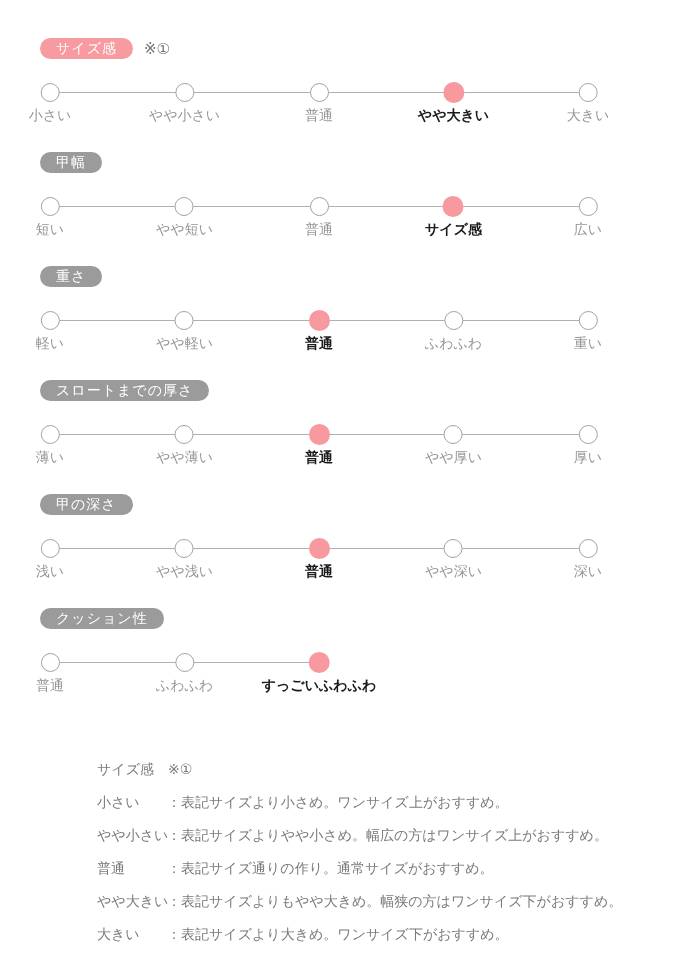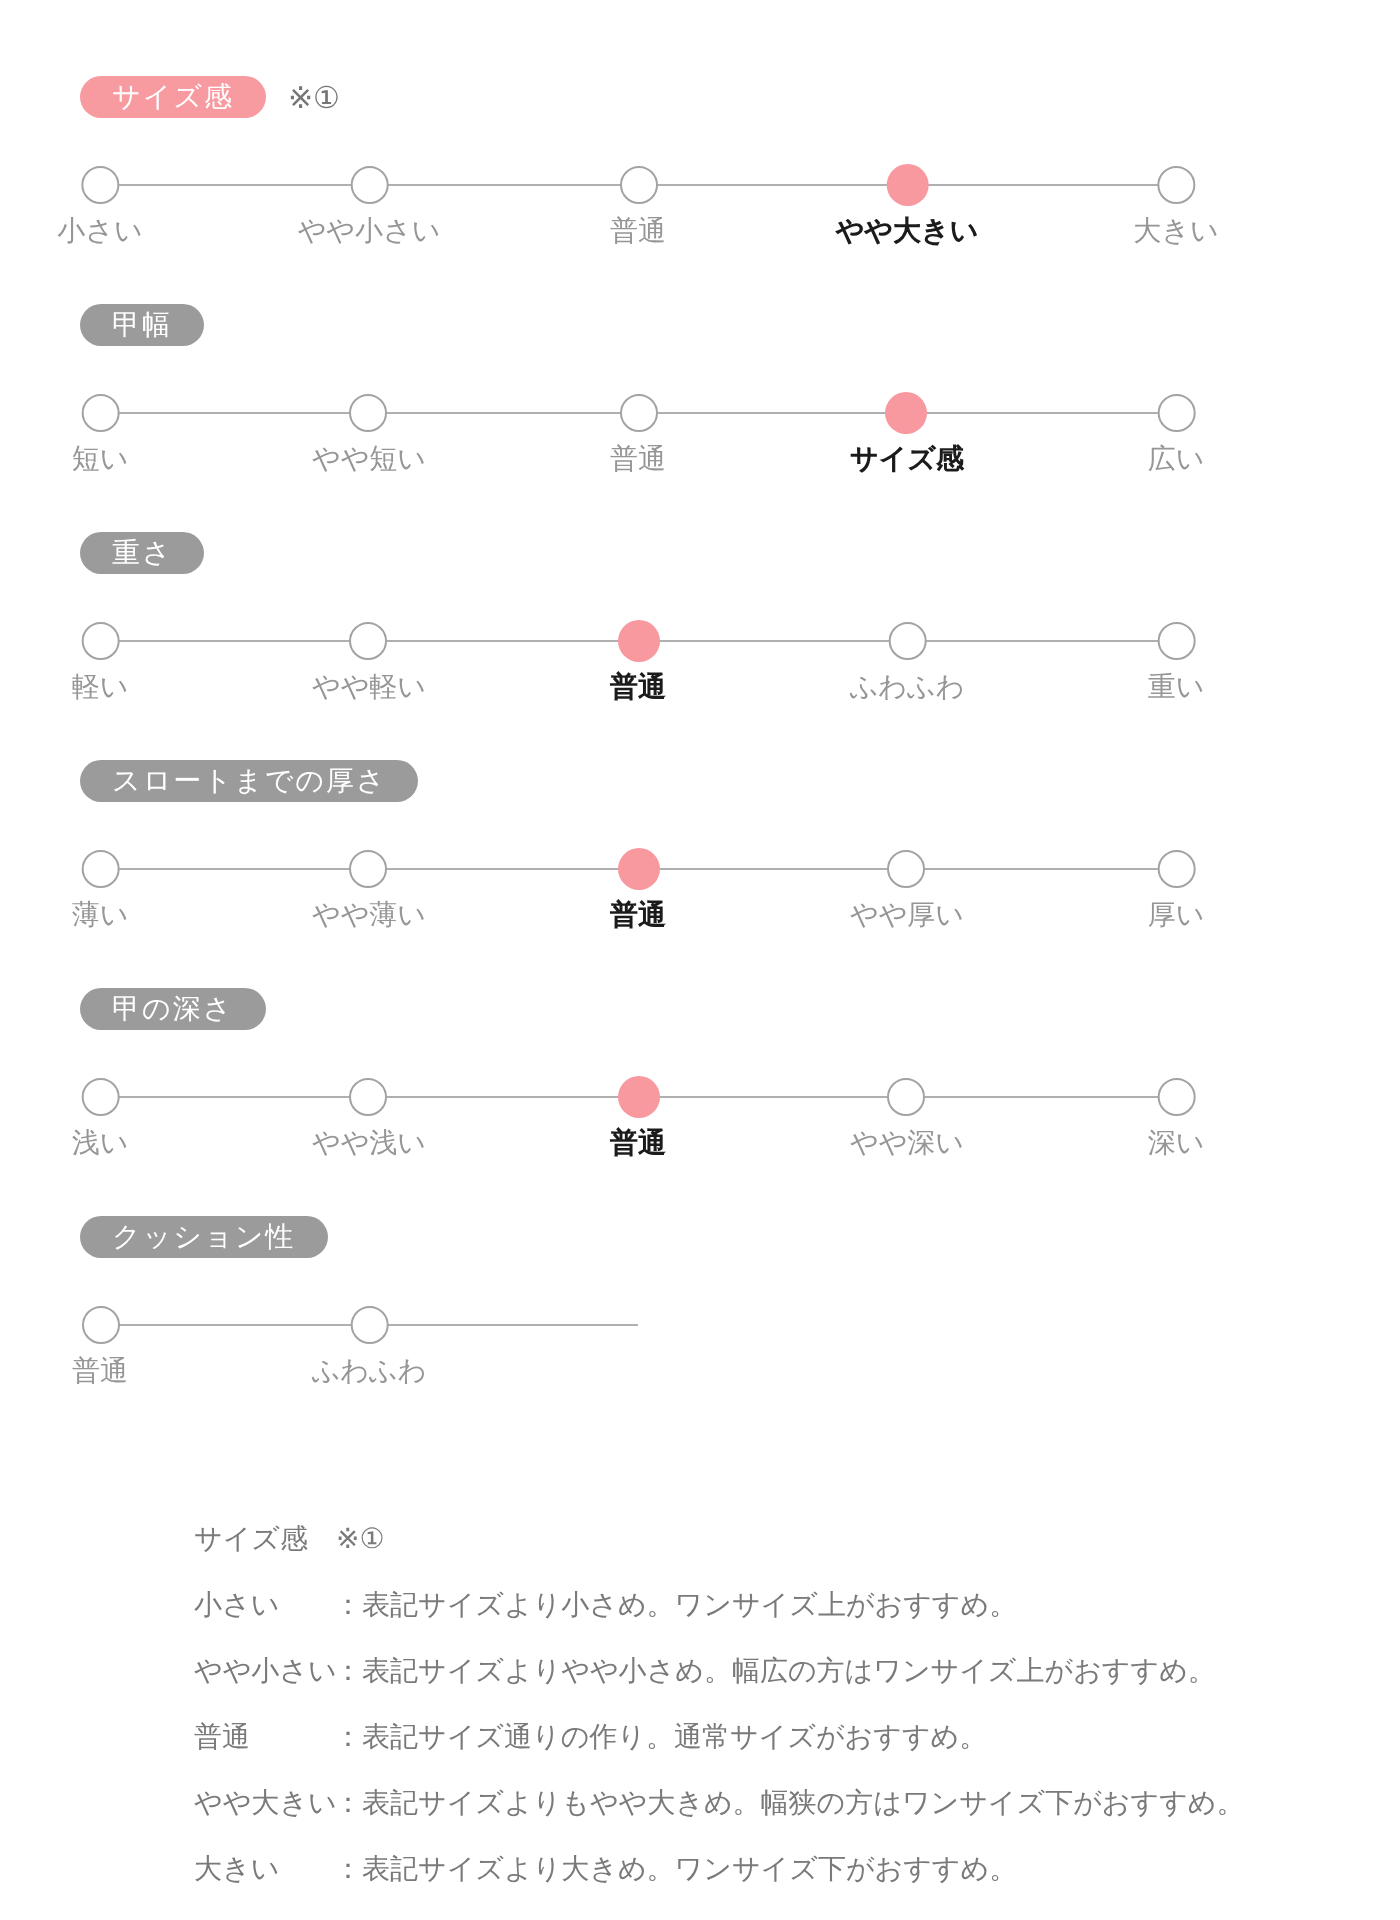--- a/index.html
+++ b/index.html
@@ -332,20 +332,26 @@
               <span class="dot"></span>
             </div>
             <span class="pt-label">普通</span>
           </div>
           <div class="point" style="left: 25%;">
             <div class="dot-wrap">
               <span class="dot"></span>
             </div>
             <span class="pt-label">ふわふわ</span>
           </div>
+          <div class="point" style="left: 50%;">
+            <div class="dot-wrap">
+              <span class="dot dot-selected"></span>
+            </div>
+            <span class="pt-label pt-label-selected">すっごいふわふわ</span>
+          </div>
         </div>
   </div>
 </div>
 
   <div class="legend">
     <div class="legend-row">
       <span>サイズ感</span>
       <span class="legend-title-note">※①</span>
     </div>
     <div>

